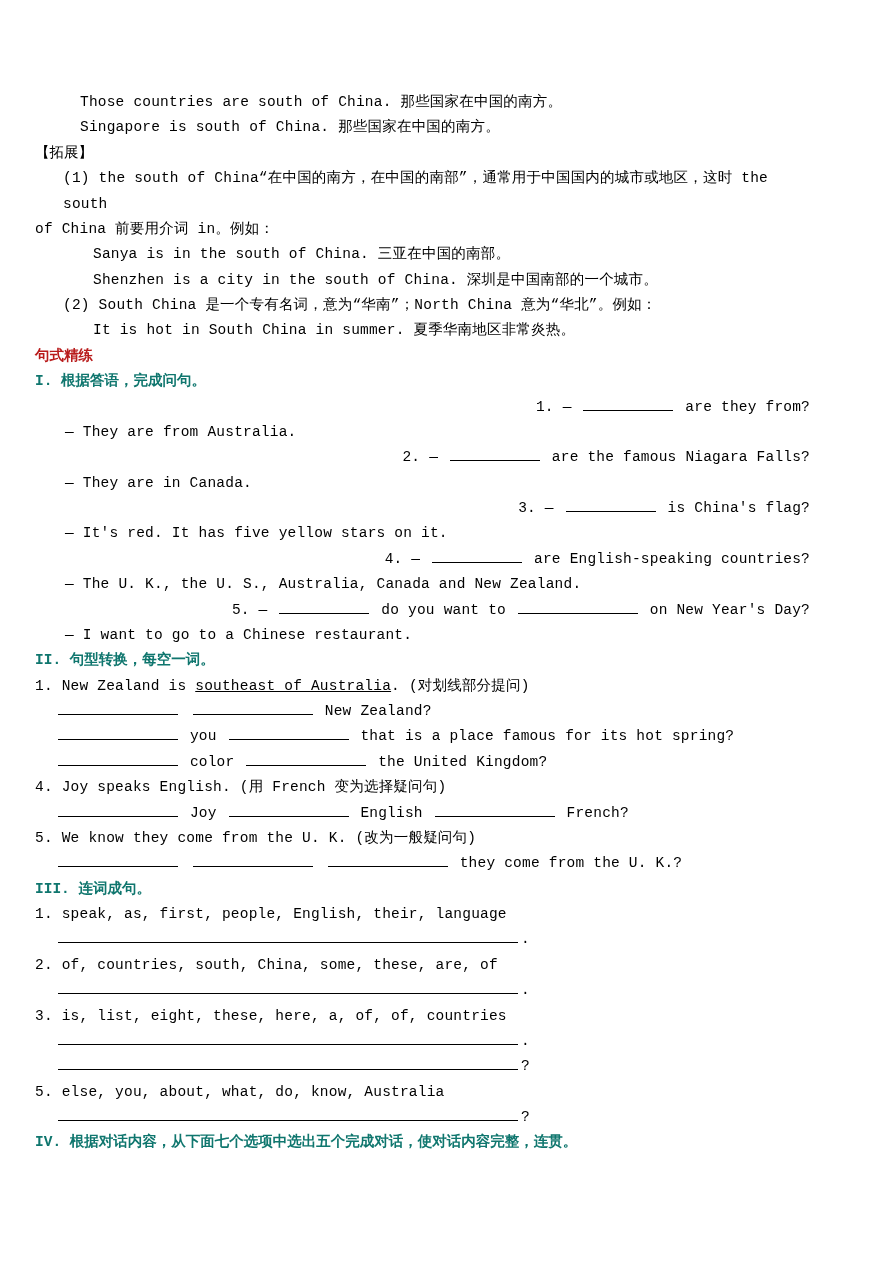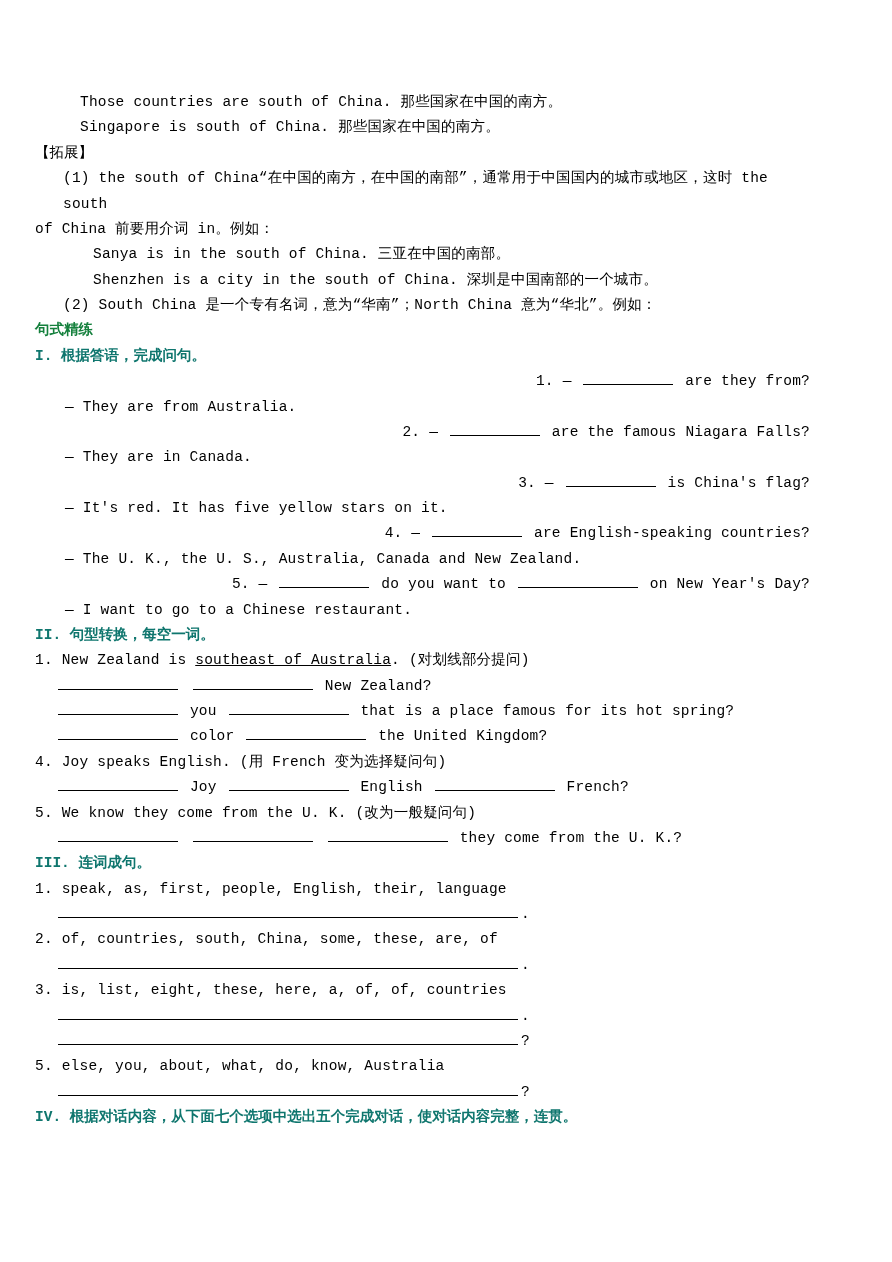--- a/index.html
+++ b/index.html
@@ -14,21 +14,21 @@
   .page {
     width: 845px;
     min-height: 1262px;
     padding: 90px 35px 40px 35px;
     box-sizing: border-box;
   }
   .indent-1 { padding-left: 45px; }
   .indent-2 { padding-left: 58px; }
   .mono { font-family: "Courier New", monospace; letter-spacing: 0.2px; }
   .orange { color: #0f766e; font-weight: bold; }
-  .red { color: #15803d; font-weight: bold; }
+  .red { color: #b91c1c; font-weight: bold; }
   .blank { display: inline-block; border-bottom: 1px solid #000; min-width: 90px; height: 1em; vertical-align: baseline; margin: 0 3px; }
   .blank-wide { min-width: 120px; }
   .blank-long { min-width: 460px; }
   .underline { text-decoration: underline; }
   .qline { padding-left: 20px; }
   .qline-num { padding-left: 10px; text-align: right; }
   .answerline { padding-left: 30px; }
   p { margin: 0; }
 </style>
 </head>
@@ -46,20 +46,23 @@
   <p>【拓展】</p>
   <p style="padding-left:28px" class="mono">(1) the south of China“在中国的南方，在中国的南部”，通常用于中国国内的城市或地区，这时 the south</p>
   <p class="mono">of China 前要用介词 in。例如：</p>
   <p class="indent-2 mono">
     <span>Sanya is in the south of China.</span><span> 三亚在中国的南部。</span>
   </p>
   <p class="indent-2 mono">
     <span>Shenzhen is a city in the south of China.</span><span> 深圳是中国南部的一个城市。</span>
   </p>
   <p style="padding-left:28px" class="mono">(2) South China 是一个专有名词，意为“华南”；North China 意为“华北”。例如：</p>
+  <p class="indent-2 mono">
+    <span>It is hot in South China in summer.</span><span> 夏季华南地区非常炎热。</span>
+  </p>
 
   <p class="red">句式精练</p>
   <p class="orange">I. 根据答语，完成问句。</p>
 
   <p class="qline-num mono">1. — <span class="blank"></span><span> are they from?</span></p>
   <p class="answerline mono">— They are from Australia.</p>
   <p class="qline-num mono">2. — <span class="blank"></span><span> are the famous Niagara Falls?</span></p>
   <p class="answerline mono">— They are in Canada.</p>
   <p class="qline-num mono">3. — <span class="blank"></span><span> is China's flag?</span></p>
   <p class="answerline mono">— It's red. It has five yellow stars on it.</p>

